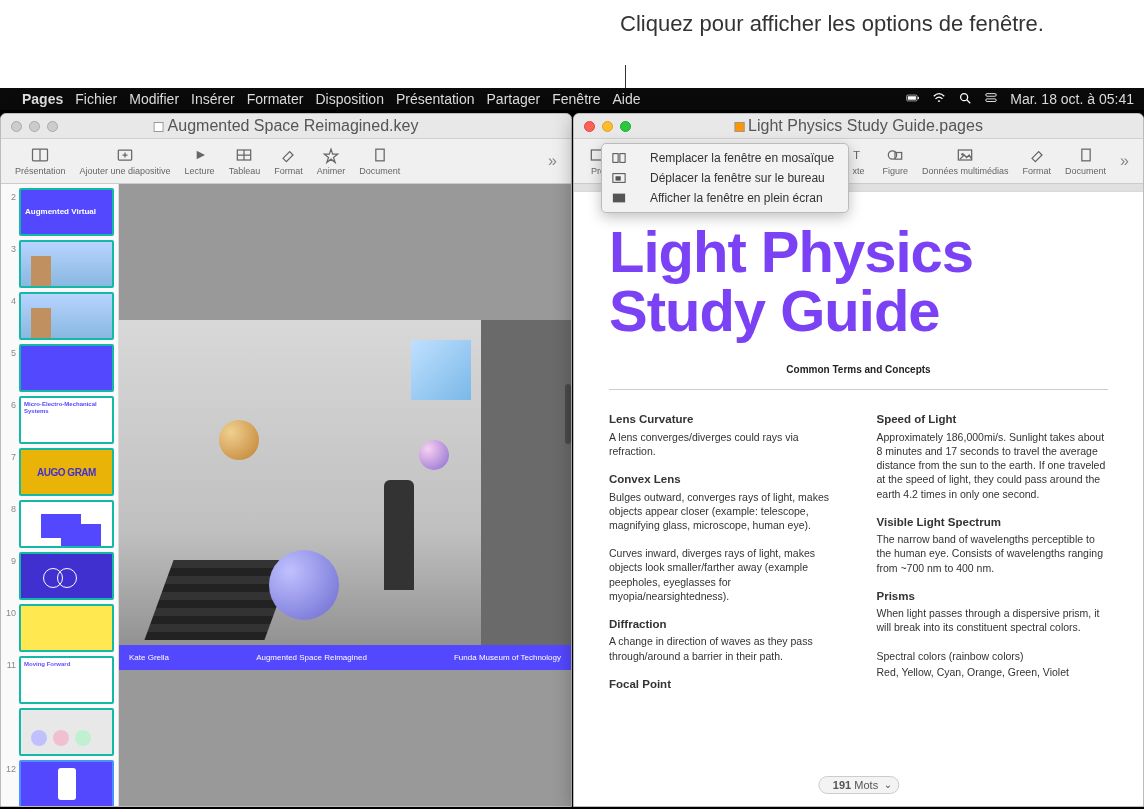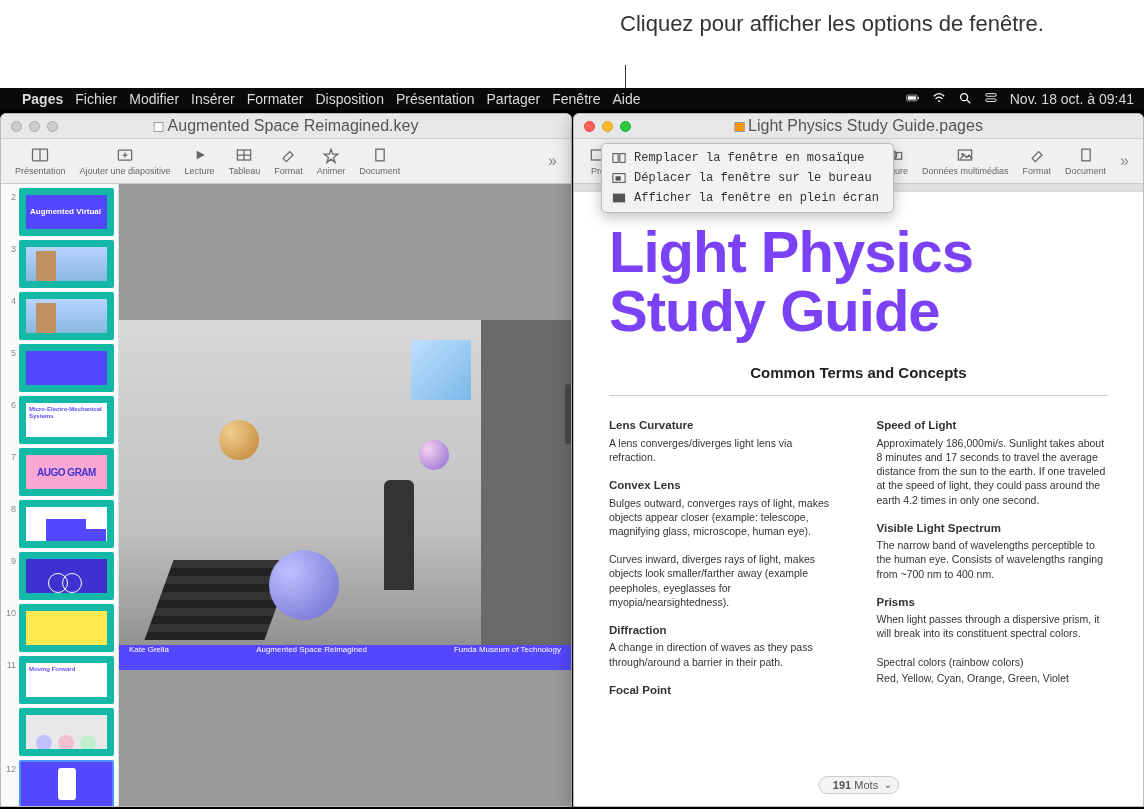--- a/index.html
+++ b/index.html
@@ -36,64 +36,64 @@
 .tool { display: flex; flex-direction: column; align-items: center; padding: 2px 6px; cursor: pointer; }
 .tool svg { width: 20px; height: 18px; stroke: #666; fill: none; stroke-width: 1.5; }
 .tool .lbl { font-size: 9px; color: #666; margin-top: 2px; }
 .tool.more { margin-left: auto; font-size: 16px; color: #888; }
 
 
 .kn-body { display: flex; height: calc(100% - 70px); }
 .slidelist { width: 118px; background: #fafafa; border-right: 1px solid #ddd; overflow-y: auto; padding: 4px; }
 .slide-item { display: flex; margin-bottom: 4px; }
 .slide-num { width: 14px; font-size: 9px; color: #888; text-align: right; padding-right: 3px; padding-top: 4px; }
-.slide-thumb { flex: 1; height: 48px; background: #fff; border: 7px solid #14b8a6; border-radius: 2px; overflow: hidden; position: relative; font-size: 6px; }
+.slide-thumb { flex: 1; height: 48px; background: #fff; border: 2px solid #14b8a6; border-radius: 2px; overflow: hidden; position: relative; font-size: 6px; }
 .slide-thumb.selected { border: 2px solid #4a90ff; }
 
 .canvas-area { flex: 1; background: #999; display: flex; align-items: center; justify-content: center; position: relative; }
 .canvas-area .slide-canvas { width: 100%; height: 350px; background: #e8e8e8; position: relative; overflow: hidden; }
 .slide-canvas .roomwall { position: absolute; inset: 0; background: linear-gradient(180deg, #d8d8d8 0%, #c0c0c0 60%, #888 100%); }
 .slide-canvas .window-sq { position: absolute; top: 20px; right: 100px; width: 60px; height: 60px; background: linear-gradient(135deg, #bfe0ff, #7ab8e8); }
 .slide-canvas .wall-dark { position: absolute; right: 0; top: 0; width: 90px; height: 100%; background: #6a6a6a; }
 .slide-canvas .stairs { position: absolute; bottom: 30px; left: 40px; width: 120px; height: 80px; background: repeating-linear-gradient(0deg, #222 0 8px, #333 8px 16px); transform: skewX(-20deg); }
 .ball { position: absolute; border-radius: 50%; }
 .ball.b1 { width: 40px; height: 40px; top: 100px; left: 100px; background: radial-gradient(circle at 30% 30%, #f0d090, #c08030); }
 .ball.b2 { width: 30px; height: 30px; top: 120px; left: 300px; background: radial-gradient(circle at 30% 30%, #f8d0f0, #8a6ad0); }
 .ball.b3 { width: 70px; height: 70px; top: 230px; left: 150px; background: radial-gradient(circle at 30% 30%, #c0c0ff, #6a6ad0); }
 .figure { position: absolute; top: 160px; left: 265px; width: 30px; height: 110px; background: #333; border-radius: 6px 6px 0 0; }
-.caption-bar { position: absolute; bottom: 0; left: 0; width: 100%; height: 25px; background: #5448ff; display: flex; align-items: flex-start; justify-content: space-between; padding: 0 10px; font-size: 8px; color: #fff; }
+.caption-bar { position: absolute; bottom: 0; left: 0; width: 100%; height: 25px; background: #5448ff; display: flex; align-items: center; justify-content: space-between; padding: 0 10px; font-size: 8px; color: #fff; }
 
 
 .pg-body { height: calc(100% - 70px); background: #e0e0e0; overflow-y: auto; }
 .page { background: #fff; margin: 8px auto; width: 100%; min-height: 640px; padding: 30px 35px; box-shadow: 0 1px 3px rgba(0,0,0,0.2); }
 .page h1 { font-size: 58px; font-weight: 700; color: #7b42f5; line-height: 1.02; margin-bottom: 24px; letter-spacing: -1px; }
-.page h2 { font-size: 15px; font-weight: 700; text-align: center; color: #222; margin: 10px 0 14px; }
+.page h2 { font-size: 10px; font-weight: 700; text-align: center; color: #222; margin: 10px 0 14px; }
 .page hr { border: none; border-top: 1px solid #ccc; margin: 8px 0 22px; }
 .cols { display: flex; gap: 36px; }
 .col { flex: 1; font-size: 10.5px; color: #333; line-height: 1.35; }
 .term { margin-bottom: 14px; }
 .term .tname { font-weight: 700; font-size: 11.5px; margin-bottom: 2px; }
 
 .word-count { position: absolute; bottom: 12px; left: 50%; transform: translateX(-50%); background: #f3f3f3; border: 1px solid #ccc; border-radius: 12px; padding: 2px 20px 2px 14px; font-size: 11px; color: #555; }
 .word-count::after { content: "⌄"; position: absolute; right: 6px; top: 2px; font-size: 10px; }
 
 
 .dropdown { position: absolute; top: 29px; left: 27px; background: #f2f2f2; border: 1px solid #bbb; border-radius: 5px; box-shadow: 0 4px 14px rgba(0,0,0,0.25); padding: 4px 0; z-index: 100; font-size: 12px; white-space: nowrap; }
-.dropdown .ditem { padding: 3px 14px 3px 10px; display: flex; align-items: center; gap: 8px; cursor: pointer; color: #333; font-family: Liberation Mono, monospace; }
+.dropdown .ditem { padding: 3px 14px 3px 10px; display: flex; align-items: center; gap: 24px; cursor: pointer; color: #333; }
 .dropdown .dicon { width: 14px; height: 12px; display: inline-flex; }
 .dropdown .dicon svg { stroke: #555; fill: none; stroke-width: 1.2; }
 
 
 .t-augvirt { background: #5448ff; display: flex; align-items: center; padding: 4px; }
 .t-augvirt span { color: #fff; font-size: 8px; font-weight: 600; line-height: 1.1; }
 .t-building { background: linear-gradient(#b8d4ff,#88b8e0); }
 .t-building .bldg { position: absolute; bottom: 0; left: 10px; width: 20px; height: 30px; background: #c09060; }
 .t-chart { background: #5448ff; }
 .t-micro { background: #fff; padding: 3px; color: #5448ff; font-size: 6px; font-weight: 700; line-height: 1.1; }
-.t-augo { background: #f9a8d4; display: flex; align-items: center; justify-content: center; font-size: 10px; font-weight: 700; letter-spacing: -0.5px; color: #4030d0; }
+.t-augo { background: #eab308; display: flex; align-items: center; justify-content: center; font-size: 10px; font-weight: 700; letter-spacing: -0.5px; color: #4030d0; }
 .t-boxes { background: #fff; }
 .t-boxes .bx { position: absolute; width: 40px; height: 24px; background: #5448ff; }
 .t-venn { background: #4030d0; }
 .t-venn .c { position: absolute; width: 20px; height: 20px; border-radius: 50%; border: 1px solid #fff; }
 .t-yellow { background: #ffe850; }
 .t-moving { background: #fff; padding: 3px; color: #6050ff; font-size: 6px; font-weight: 700; }
 .t-balls { background: #e8e8e8; }
 .t-balls .bb { position: absolute; border-radius: 50%; }
 .t-phone { background: #5448ff; display: flex; align-items: center; justify-content: center; }
 .t-phone .ph { width: 18px; height: 32px; background: #fff; border-radius: 3px; }
@@ -132,21 +132,21 @@
             <path d="M2 6 Q8 0 14 6 M4 9 Q8 5 12 9 M7 12 Q8 11 9 12" stroke="#fff" fill="none" stroke-width="1.5"></path>
           </svg></span>
       <span><svg viewBox="0 0 16 16">
             <circle cx="7" cy="7" r="4" stroke="#fff" fill="none" stroke-width="1.5"></circle>
             <line x1="10" y1="10" x2="14" y2="14" stroke="#fff" stroke-width="1.5"></line>
           </svg></span>
       <span><svg viewBox="0 0 16 16">
             <rect x="2" y="3" width="12" height="3" rx="1.5" stroke="#fff" fill="none"></rect>
             <rect x="2" y="9" width="12" height="3" rx="1.5" stroke="#fff" fill="none"></rect>
           </svg></span>
-      <span>Nov. 18 oct. à 09:41</span>
+      <span>Mar. 18 oct. à 05:41</span>
     </span>
   </div>
 
   <div class="window win-left">
     <div class="titlebar">
       <div class="traffic">
         <div class="dot dim"></div>
         <div class="dot dim"></div>
         <div class="dot dim"></div>
       </div>
@@ -379,21 +379,21 @@
 
     <div class="pg-body">
       <div class="page">
         <h1>Light Physics Study Guide</h1>
         <h2>Common Terms and Concepts</h2>
         <hr>
         <div class="cols">
           <div class="col" id="col1">
               <div class="term">
                 <div class="tname">Lens Curvature</div>
-                <div>A lens converges/diverges light lens via refraction.</div>
+                <div>A lens converges/diverges could rays via refraction.</div>
               </div>
               <div class="term">
                 <div class="tname">Convex Lens</div>
                 <div>Bulges outward, converges rays of light, makes objects appear closer (example: telescope, magnifying glass, microscope, human eye).</div>
               </div>
               <div class="term">
                 <div>Curves inward, diverges rays of light, makes objects look smaller/farther away (example peepholes, eyeglasses for myopia/nearsightedness).</div>
               </div>
               <div class="term">
                 <div class="tname">Diffraction</div>

